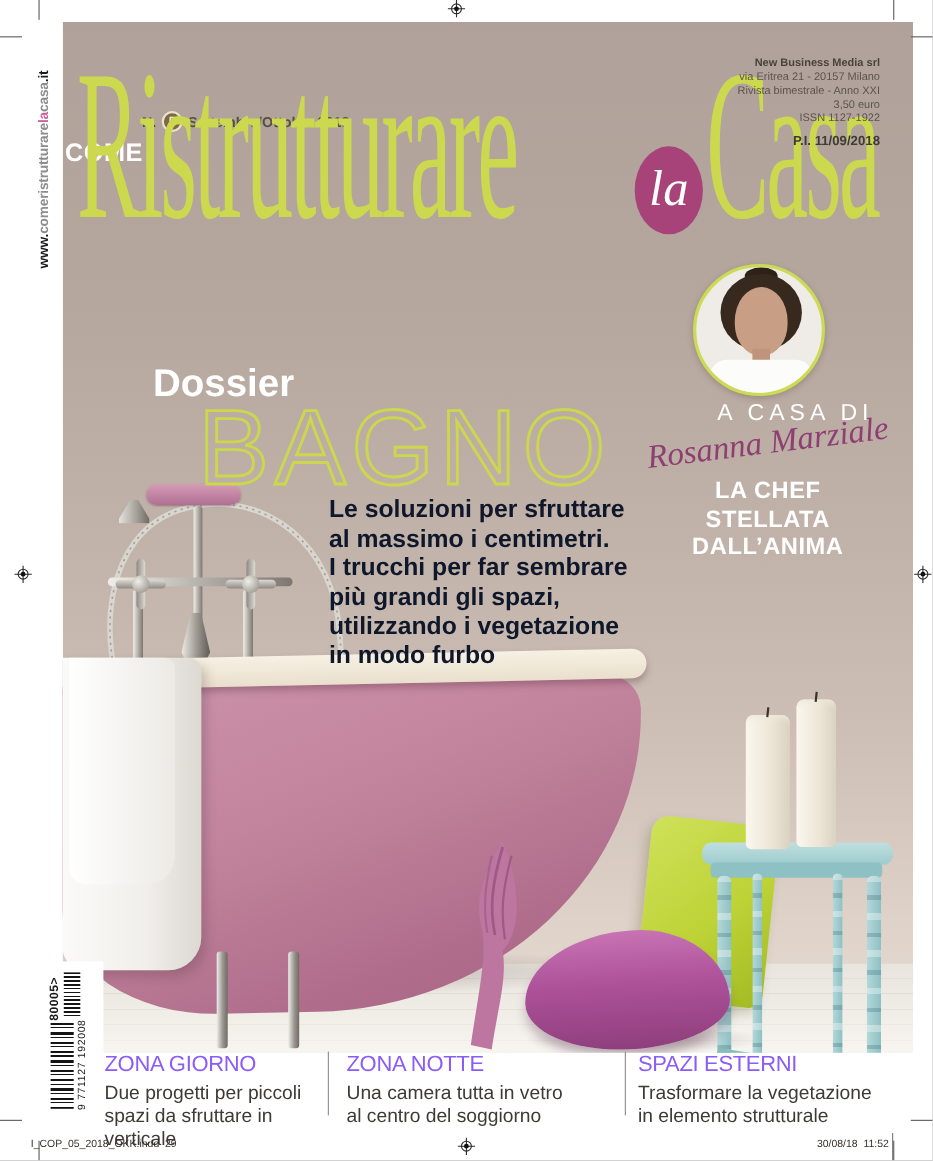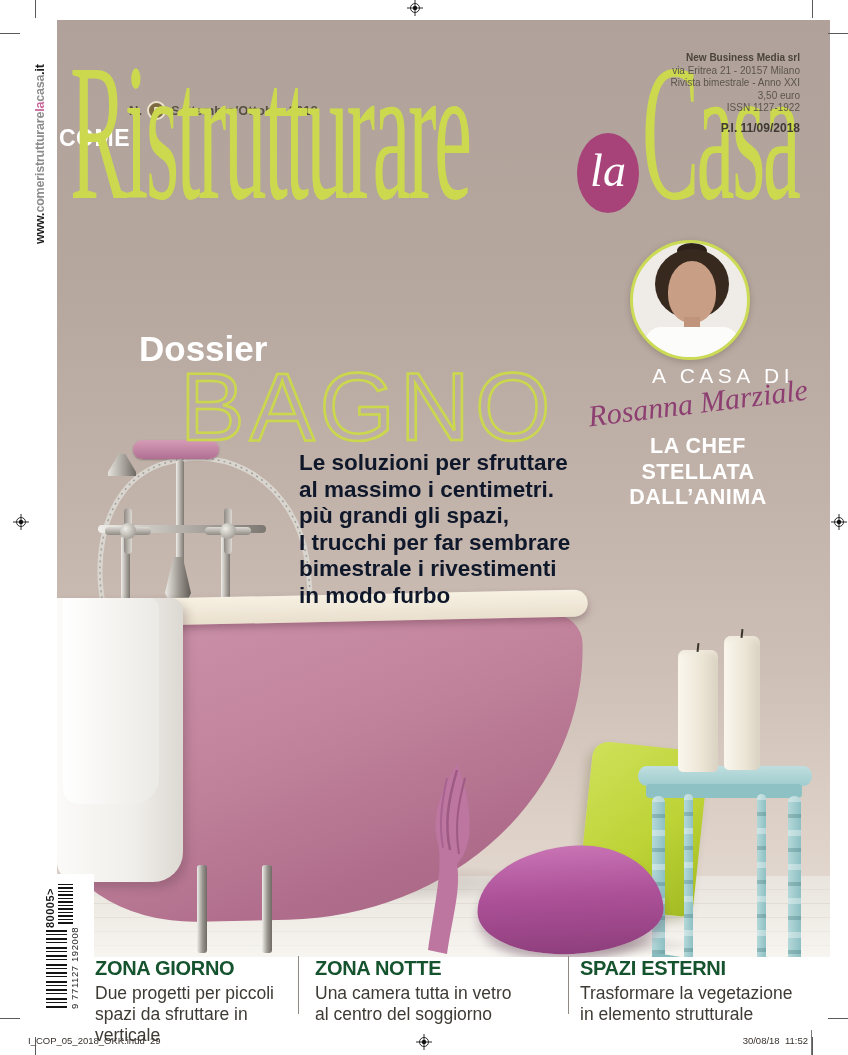--- a/index.html
+++ b/index.html
@@ -107,21 +107,21 @@
   .chef-bun { position:absolute; left:44px; top:0px; width:30px; height:16px; background:#2e211a; border-radius:50%; }
   .chef-face { position:absolute; left:35px; top:18px; width:48px; height:62px; background:#c89e84; border-radius:50% 50% 46% 46%; }
   .chef-neck { position:absolute; left:51px; top:74px; width:16px; height:14px; background:#bf947b; }
   .chef-jacket { position:absolute; left:12px; top:84px; width:94px; height:40px; background:#fcfcfb; border-radius:16px 16px 0 0; }
   .feature-kicker { left:602px; top:364px; width:192px; text-align:right; color:#fff; font-size:21px; letter-spacing:4.5px; }
   .feature-name { left:580px; top:386px; width:236px; text-align:center; transform:rotate(-7deg);
            font-family:"Liberation Serif", serif; font-style:italic; font-size:30px; color:#8d3f72; white-space:nowrap; }
   .feature-lines { left:602px; top:434px; width:192px; text-align:center; color:#fff;
            font-size:21.5px; font-weight:bold; line-height:25.5px; letter-spacing:.5px; }
   .teaser { top:957px; }
-  .teaser h2 { font-size:20px; font-weight:bold; color:#14532d; margin-bottom:3px; letter-spacing:-.3px; }
+  .teaser h2 { font-size:20px; font-weight:normal; color:#8b5cf6; margin-bottom:3px; letter-spacing:-.3px; }
   .teaser p { font-size:17.5px; color:#3e3a34; line-height:21px; }
   .tdivider { position:absolute; top:956px; width:1px; height:58px; background:#8f8a84; }
 
   
   .barcode-box { left:44px; top:874px; width:50px; height:148px; background:#fff; }
   .rot-text { position:absolute; transform:rotate(-90deg); transform-origin:0 0; white-space:nowrap; color:#1a1a1a; }
   .addon-text { left:44px; top:928px; font-size:11px; font-weight:bold; letter-spacing:.5px; }
   .ean-text { left:69px; top:1009px; font-size:9.5px; letter-spacing:.6px; }
   .bars { position:absolute; }
   .addon-bars { left:58px; top:884px; width:15px; height:42px;
@@ -231,23 +231,23 @@
     <div>3,50 euro</div>
     <div>ISSN 1127-1922</div>
     <div class="pi">P.I. 11/09/2018</div>
   </div>
 
   <div class="abs kicker">Dossier</div>
   <div class="abs bagno">BAGNO</div>
   <div class="abs dossier-body">
     <div>Le soluzioni per sfruttare</div>
     <div>al massimo i centimetri.</div>
+    <div>I trucchi per far sembrare</div>
     <div>più grandi gli spazi,</div>
-    <div>I trucchi per far sembrare</div>
-    <div>bimestrale i rivestimenti</div>
+    <div>utilizzando i vegetazione</div>
     <div>in modo furbo</div>
   </div>
 
   <div class="abs chef-photo">
     <div class="chef-bun"></div>
     <div class="chef-hair"></div>
     <div class="chef-face"></div>
     <div class="chef-neck"></div>
     <div class="chef-jacket"></div>
   </div>

